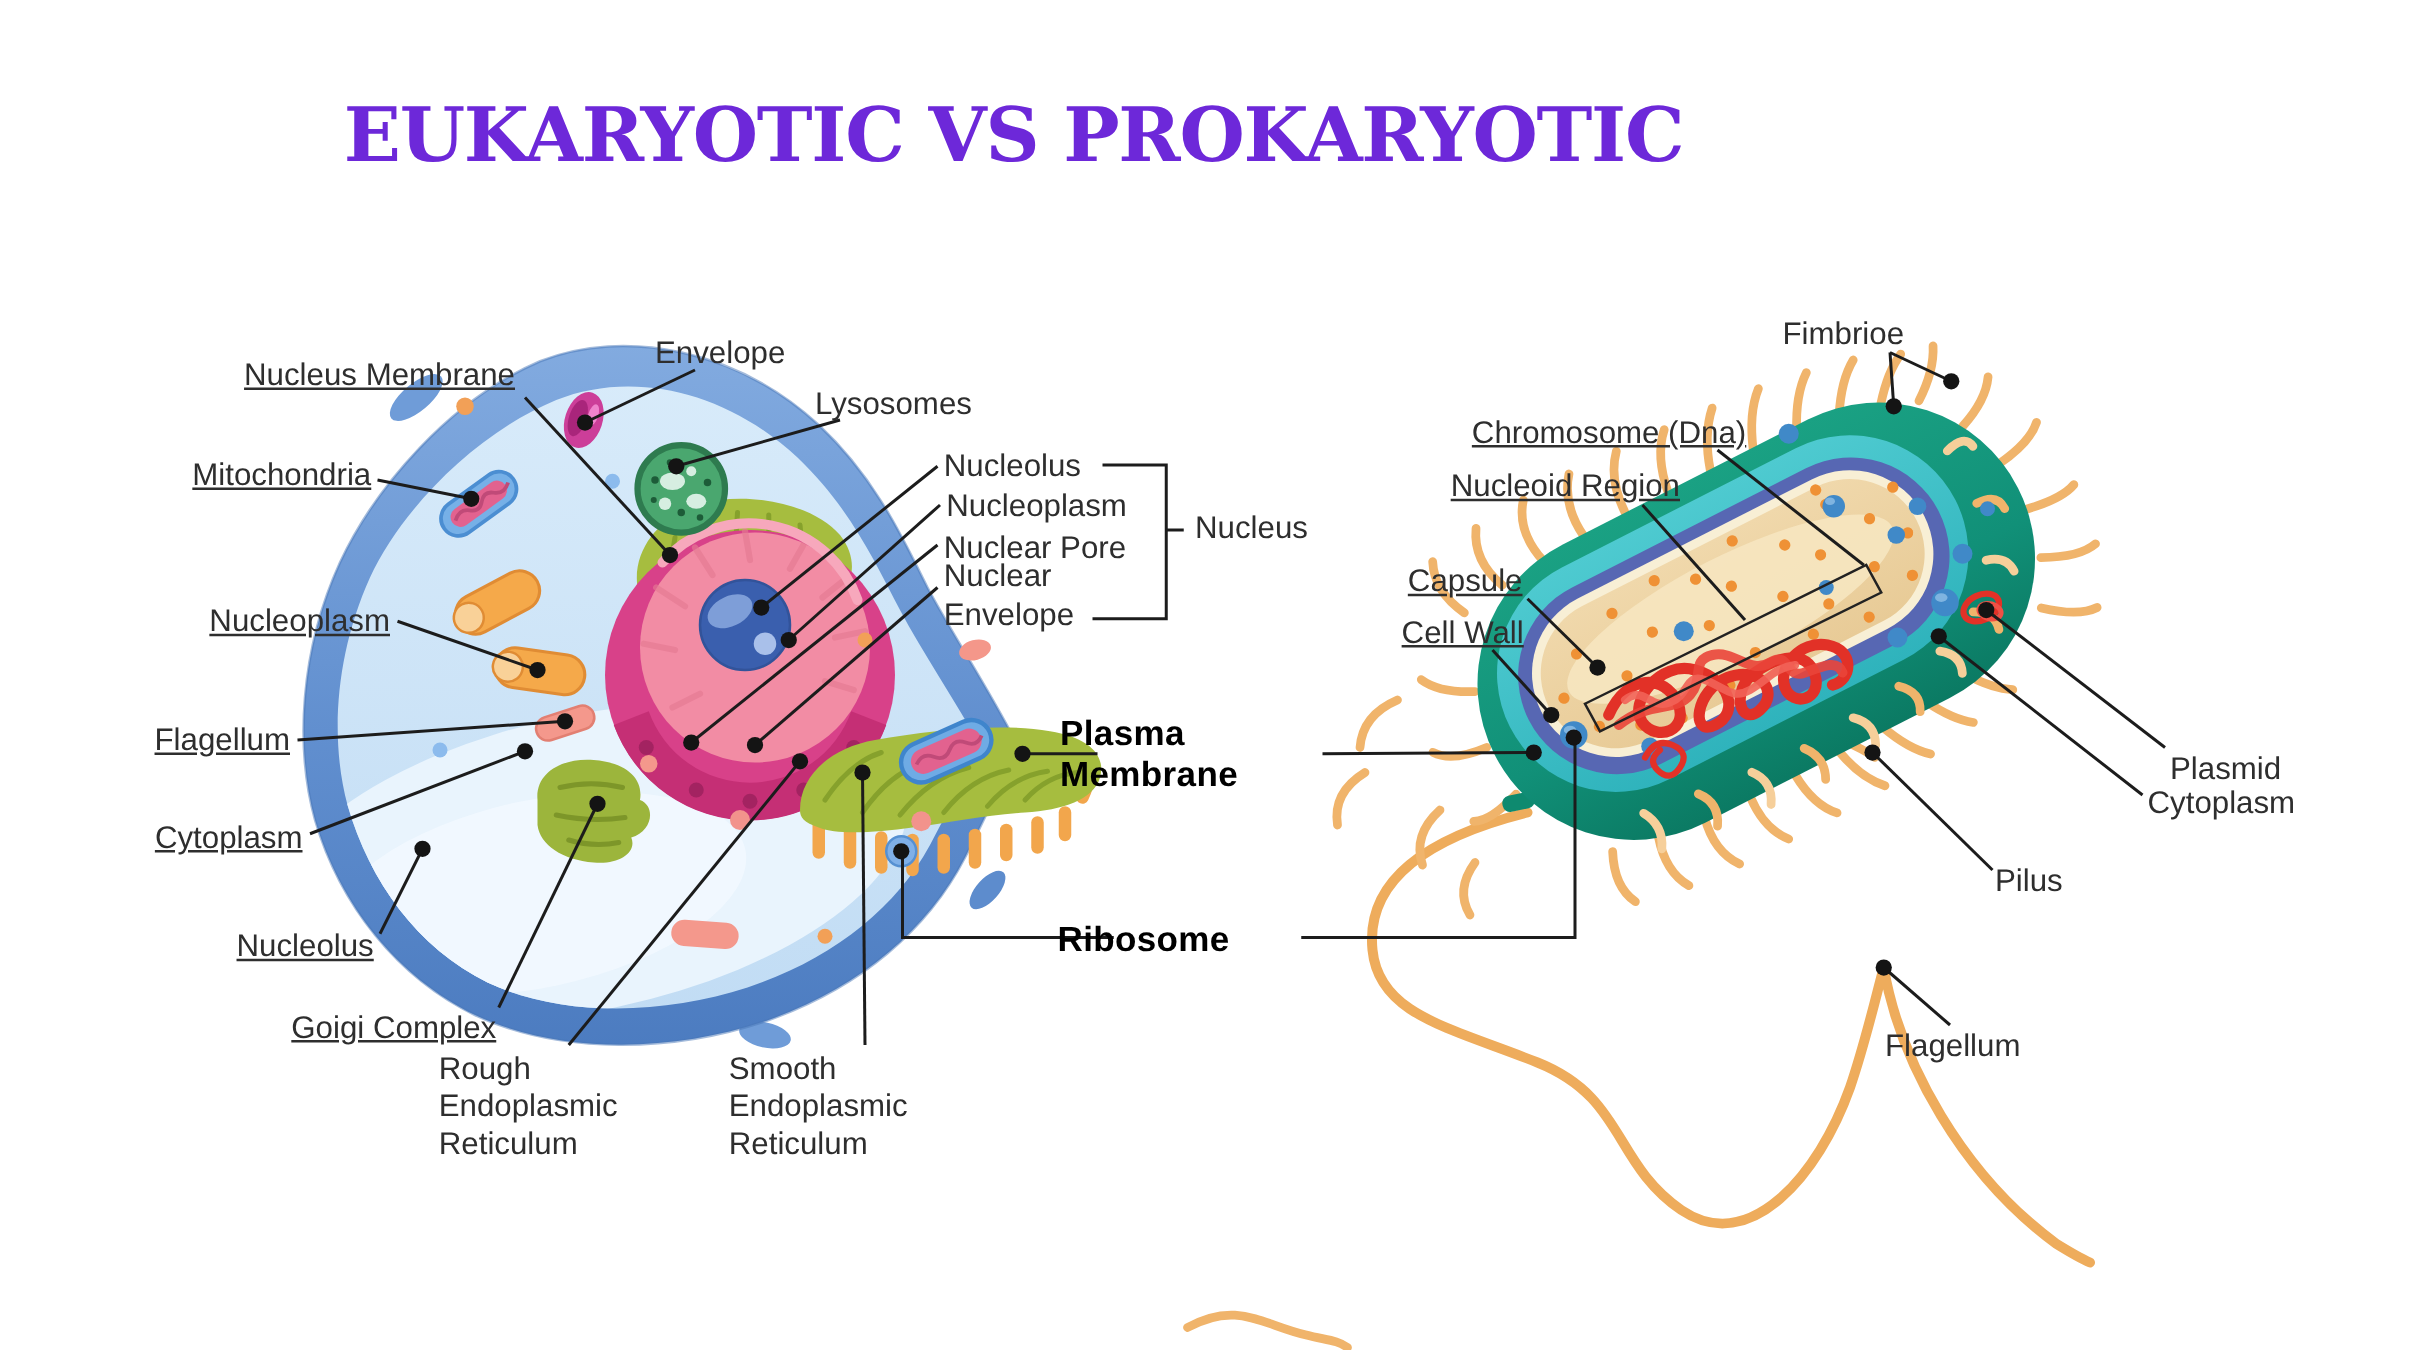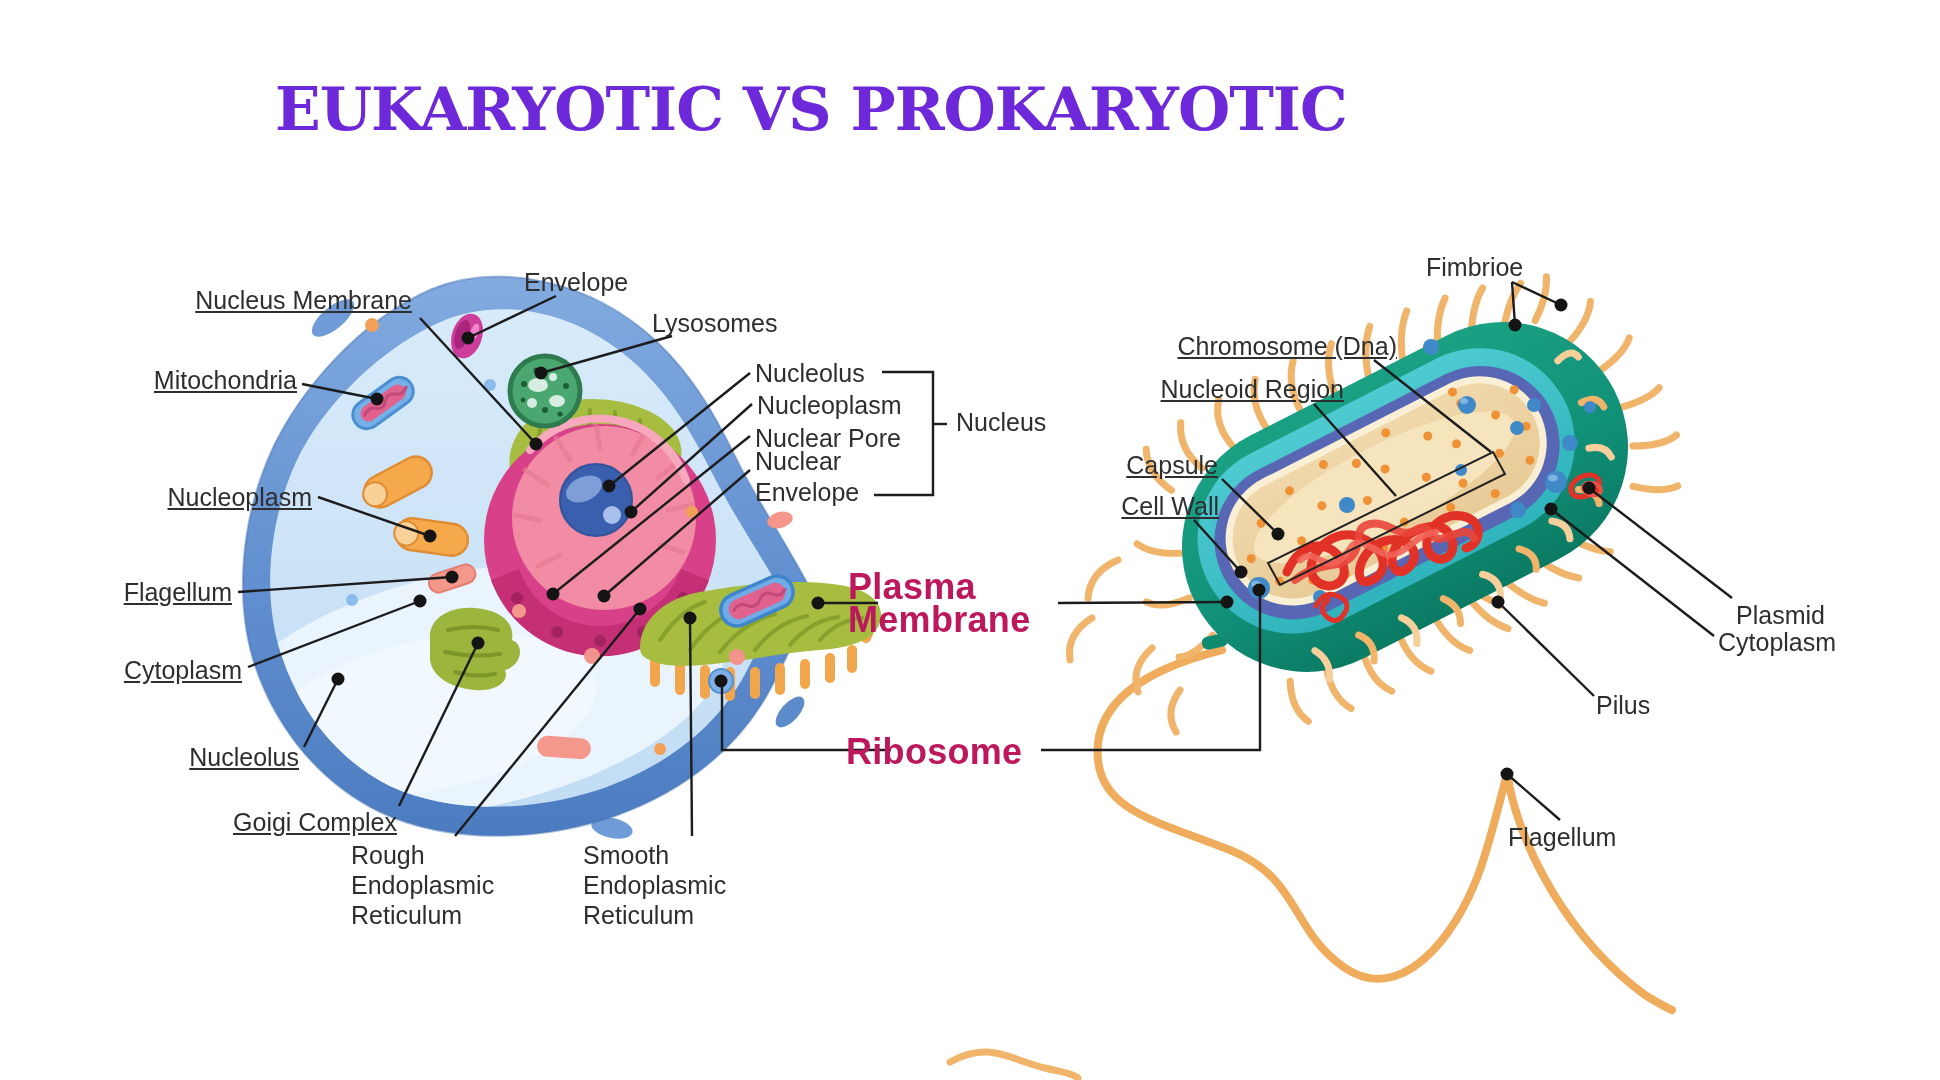--- a/index.html
+++ b/index.html
@@ -2,21 +2,21 @@
 <html><head>
 <meta charset="utf-8">
 <style>
   html,body{margin:0;padding:0;background:#ffffff;}
   #stage{position:relative;width:1940px;height:1080px;background:#ffffff;overflow:hidden;
          font-family:"Liberation Sans", sans-serif;}
   #art{position:absolute;left:0;top:0;}
   .lbl{position:absolute;font-size:25px;line-height:30px;color:#2e2e2e;white-space:pre-line;}
   .lbl.right{text-align:center;text-decoration:underline;}
   .lbl.center{text-align:left;}
-  .lbl.bold{font-weight:bold;font-size:36px;line-height:33px;color:#be185d;letter-spacing:.3px;}
+  .lbl.bold{font-weight:bold;font-size:28px;line-height:33px;color:#000000;letter-spacing:.3px;}
   #title{position:absolute;left:275px;top:74px;width:1020px;text-align:center;
          font-family:"DejaVu Serif", serif;font-weight:bold;font-size:60px;color:#6d28d9;
          letter-spacing:-1px;white-space:nowrap;}
 </style>
 </head>
 <body>
 
 <div id="stage">
 
 <svg id="art" width="1940" height="1080" viewBox="0 0 1940 1080">

